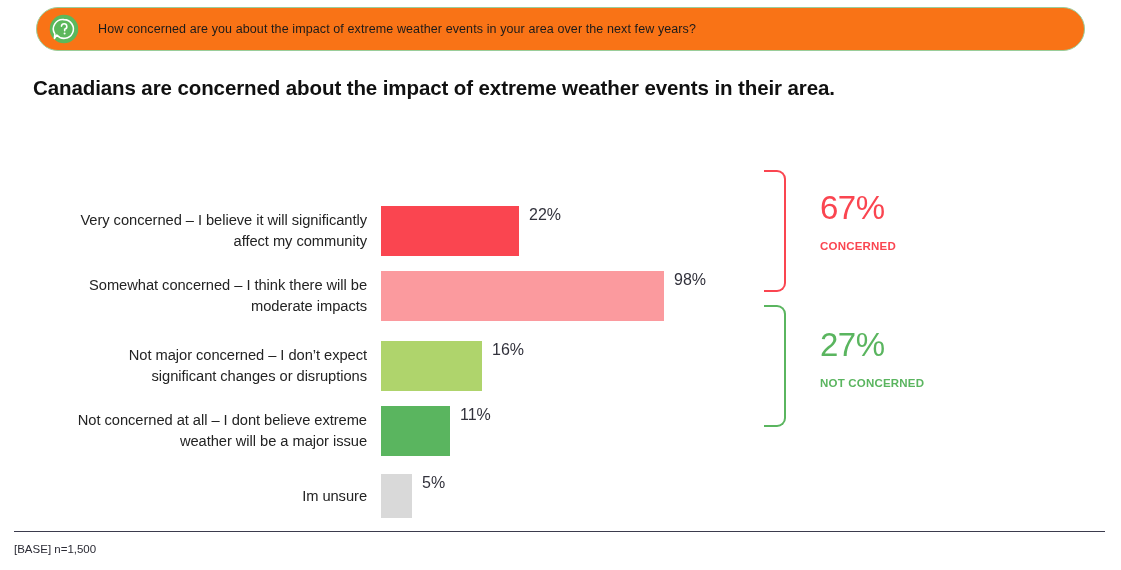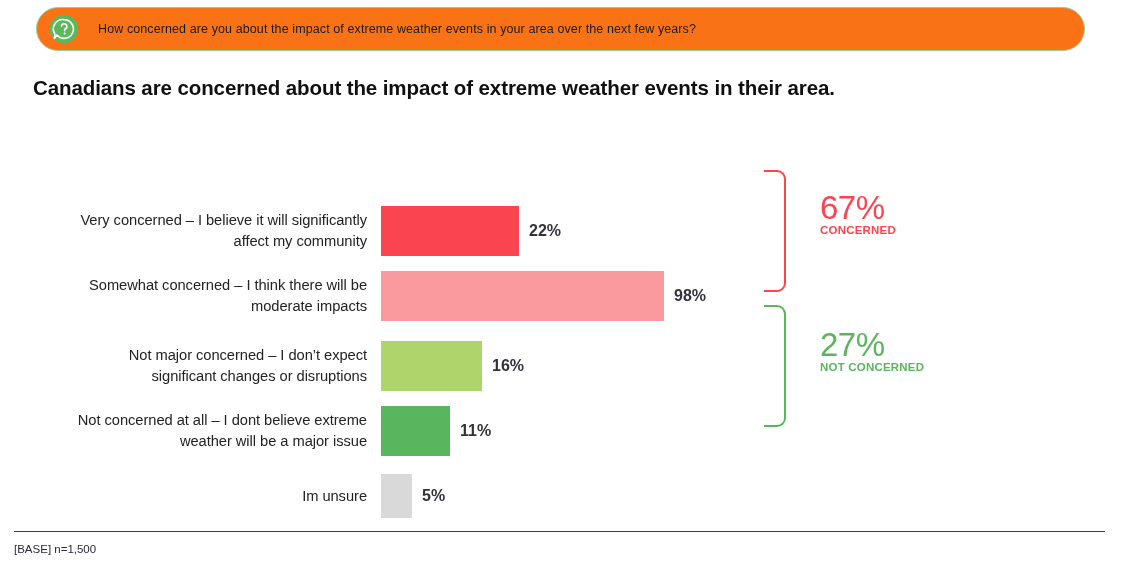--- a/index.html
+++ b/index.html
@@ -78,23 +78,22 @@
     padding-right: 14px;
     box-sizing: border-box;
     font-size: 14.7px;
     color: #232323;
     line-height: 1.42;
     letter-spacing: -0.05px;
   }
   .bar-wrap {
     flex: 1 1 auto;
     display: flex;
-    align-items: center;
+    align-items: flex-start;
     height: 100%;
-    font-weight: bold;
   }
   .bar {
     height: 100%;
     display: block;
   }
   .bar-value {
     margin-left: 10px;
     font-size: 16px;
     color: #32323c;
     white-space: nowrap;
@@ -118,21 +117,21 @@
   .callout-pct {
     font-size: 33px;
     font-weight: normal;
     line-height: 1;
     letter-spacing: -0.5px;
   }
   .callout-lbl {
     font-size: 11.5px;
     font-weight: bold;
     letter-spacing: 0.2px;
-    margin-top: 0;
+    margin-top: 16px;
   }
 
   
   #footer-rule {
     position: absolute;
     left: 14px;
     top: 531px;
     width: 1091px;
     height: 0;
     border-top: 1.6px solid #3b3b4d;

